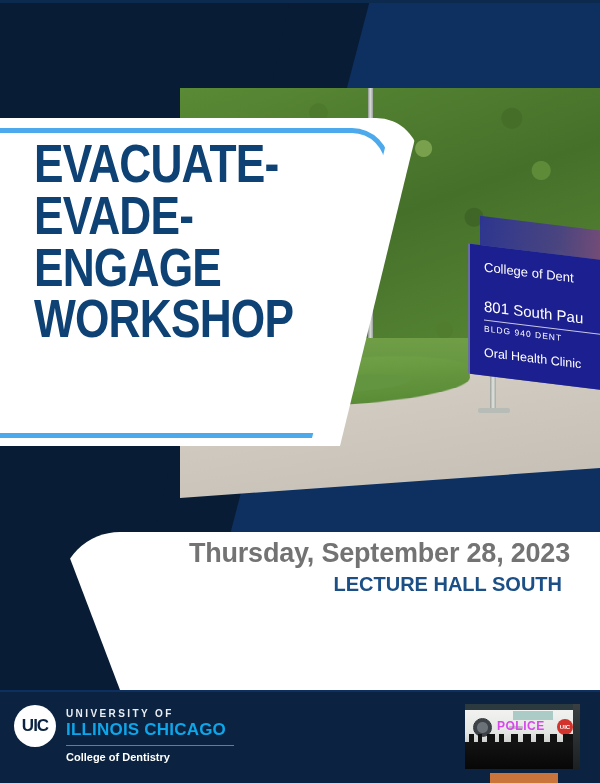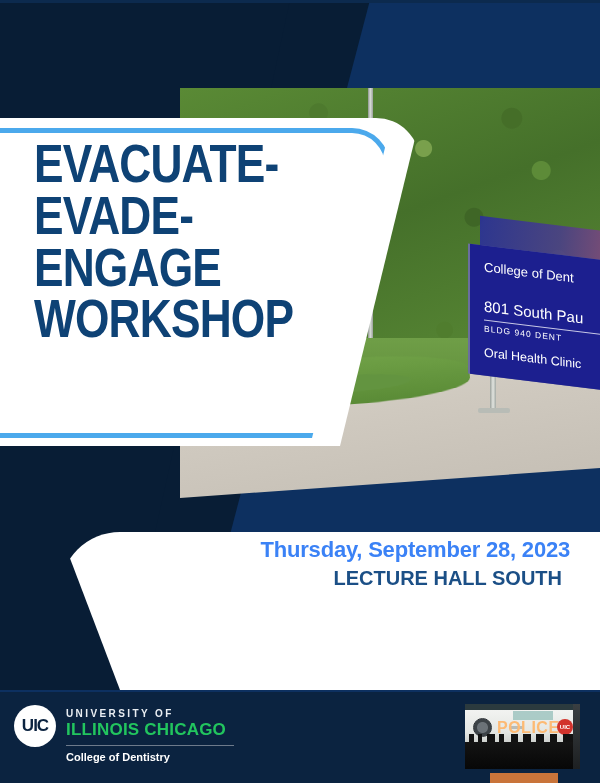--- a/index.html
+++ b/index.html
@@ -178,21 +178,21 @@
     position:absolute;left:0;top:536px;width:600px;
     text-align:right;
     padding-right:16px;
     box-sizing:border-box;
   }
   .det-lede{
     color:#3d5e92;font-size:17.5px;font-weight:400;line-height:1.25;
     padding-right:2px;
   }
   .det-date{
-    color:#3b82f6;font-size:22px;font-weight:bold;line-height:1.3;
+    color:#737373;font-size:27px;font-weight:bold;line-height:1.3;
     letter-spacing:-.2px;padding-right:14px;
   }
   .det-time{
     color:#11477f;font-size:21px;font-weight:bold;line-height:1.3;
     letter-spacing:-.2px;padding-right:22px;
   }
   .det-place{
     color:#1b4f86;font-size:20px;font-weight:700;line-height:1.3;
     padding-right:22px;
   }
@@ -223,21 +223,21 @@
   .uic-mark span{
     color:#0b2340;font-size:17px;font-weight:bold;letter-spacing:-1px;
     font-family:"Liberation Sans", sans-serif;
   }
   .uic-words{padding-top:3px;}
   .uic-uni{
     color:#e9edf2;font-size:10px;font-weight:bold;letter-spacing:2.4px;
     line-height:1.2;
   }
   .uic-ill{
-    color:#22c55e;font-size:17px;font-weight:bold;letter-spacing:.2px;
+    color:#0ea5e9;font-size:17px;font-weight:bold;letter-spacing:.2px;
     line-height:1.15;
   }
   .uic-rule{
     width:168px;height:1px;background:#6d7a8b;margin:5px 0 5px 0;
   }
   .uic-college{
     color:#ffffff;font-size:11px;font-weight:bold;line-height:1.2;
   }
 
   
@@ -255,21 +255,21 @@
   .police-window{
     position:absolute;left:48px;top:1px;width:40px;height:9px;
     background:#9fc4bf;opacity:.85;
   }
   .police-handle{
     position:absolute;left:44px;top:16px;width:14px;height:3px;
     background:#b9bcb8;border-radius:1px;
   }
   .police-text{
     position:absolute;left:32px;top:15px;
-    color:#fdba74;font-size:16px;font-weight:bold;letter-spacing:.5px;
+    color:#d946ef;font-size:12px;font-weight:bold;letter-spacing:.5px;
     font-family:"Liberation Sans", sans-serif;
   }
   .police-star{
     position:absolute;left:8px;top:14px;width:17px;height:17px;
     border-radius:50%;
     background:radial-gradient(circle,#6b7278 0 5px,#3c4247 6px 8px,#596067 9px);
     border:1px solid #2c3135;
   }
   .police-uic{
     position:absolute;left:92px;top:15px;width:16px;height:16px;

